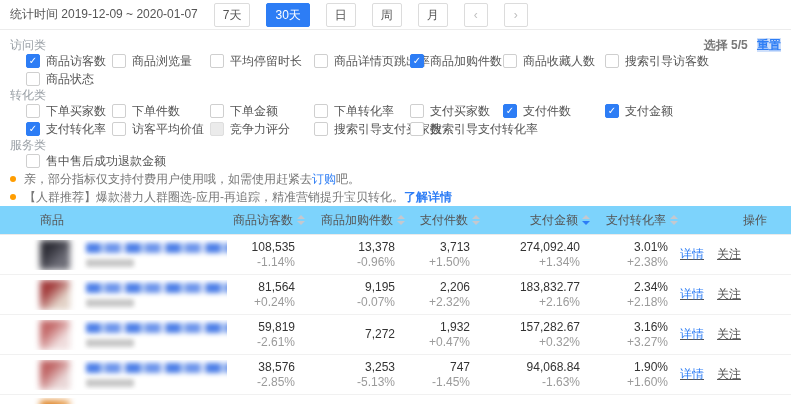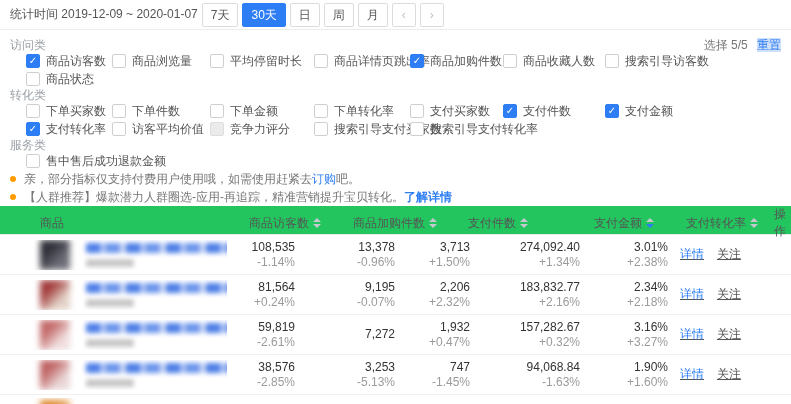--- a/index.html
+++ b/index.html
@@ -5,29 +5,29 @@
   * { margin:0; padding:0; box-sizing:border-box; }
   html,body { width:791px; height:404px; overflow:hidden; background:#fff;
     font-family:"Liberation Sans","DejaVu Sans",sans-serif; }
   .page { position:relative; width:791px; height:404px; font-size:12px; color:#555; }
 
   
   .topbar { height:30px; display:flex; align-items:center; justify-content:flex-start;
     padding:0 10px; border-bottom:1px solid #ececec; }
   .stat-time { color:#555; }
   .range-group { display:flex; align-items:center; }
-  .rbtn { font-size:12px; line-height:14px; padding:4px 8px; margin-left:4px; background:#fff;
+  .rbtn { font-size:12px; line-height:14px; padding:4px 8px; margin-left:16px; background:#fff;
     border:1px solid #dcdcdc; border-radius:2px; color:#555; cursor:pointer;
     font-family:"Liberation Sans","DejaVu Sans",sans-serif; }
   .rbtn.active { background:#2d7df5; border-color:#2d7df5; color:#fff; }
   .rbtn.nav { color:#c0c0c0; padding:4px 9px; }
 
   
   .filter { position:relative; padding:8px 10px 0 10px; }
-  .select-info { position:absolute; top:8px; right:10px; line-height:14px; color:#777; }
+  .select-info { position:absolute; top:8px; right:10px; line-height:14px; color:#777;font-weight:bold; }
   .reset-link { color:#2d7df5; background:#cfe0fb; text-decoration:none; margin-left:6px; cursor:pointer; }
   .mlabel { height:14px; line-height:14px; color:#9aa0a6; }
   .mrow { display:grid; grid-template-columns:86px 98px 104px 96px 93px 102px auto;
     margin-left:16px; height:18px; align-items:center; }
   .mitem { display:inline-flex; align-items:center; cursor:pointer; white-space:nowrap; }
   .cb { width:14px; height:14px; border:1px solid #cfcfcf; border-radius:2px; background:#fff;
     margin-right:6px; flex:0 0 14px; font-size:10px; line-height:12px; text-align:center; color:#fff; }
   .cb.on { background:#2d7df5; border-color:#2d7df5; }
   .cb.dis { background:#ebebeb; border-color:#dedede; }
   .mtext { color:#555; }
@@ -36,21 +36,21 @@
   .notices { padding:0 10px; }
   .notice { height:18px; display:flex; align-items:center; color:#777; white-space:nowrap; }
   .dot { width:6px; height:6px; border-radius:50%; background:#ff9d00; margin-right:8px; flex:0 0 6px; }
   .blink { color:#2d7df5; text-decoration:none; cursor:pointer; }
   .blink.bold { font-weight:bold; }
 
   
   .tbl { margin-top:0; }
   .trow { display:grid; grid-template-columns:215px 78px 100px 75px 110px 88px auto;
     align-items:center; border-bottom:1px solid #f1f1f1; height:40px; padding:0 12px 0 12px; }
-  .trow.thead { height:29px; background:#22c55e; border-bottom:1px solid #eaeaea; color:#555;gap:16px; }
+  .trow.thead { height:29px; background:#7dd3fc; border-bottom:1px solid #eaeaea; color:#555; }
   .th.product { padding-left:28px; text-align:left; }
   .th.num { display:flex; align-items:center; justify-content:flex-end; }
   .sorter { display:inline-flex; flex-direction:column; margin-left:4px; }
   .car { width:0; height:0; border-left:4px solid transparent; border-right:4px solid transparent; }
   .car.up { border-bottom:4px solid #c5c8ce; margin-bottom:2px; }
   .car.down { border-top:4px solid #c5c8ce; }
   .car.active { border-top-color:#2d7df5; }
   .th.action { text-align:right; padding-right:12px; }
 
   .td.product { display:flex; align-items:center; padding-left:28px; overflow:hidden; }

